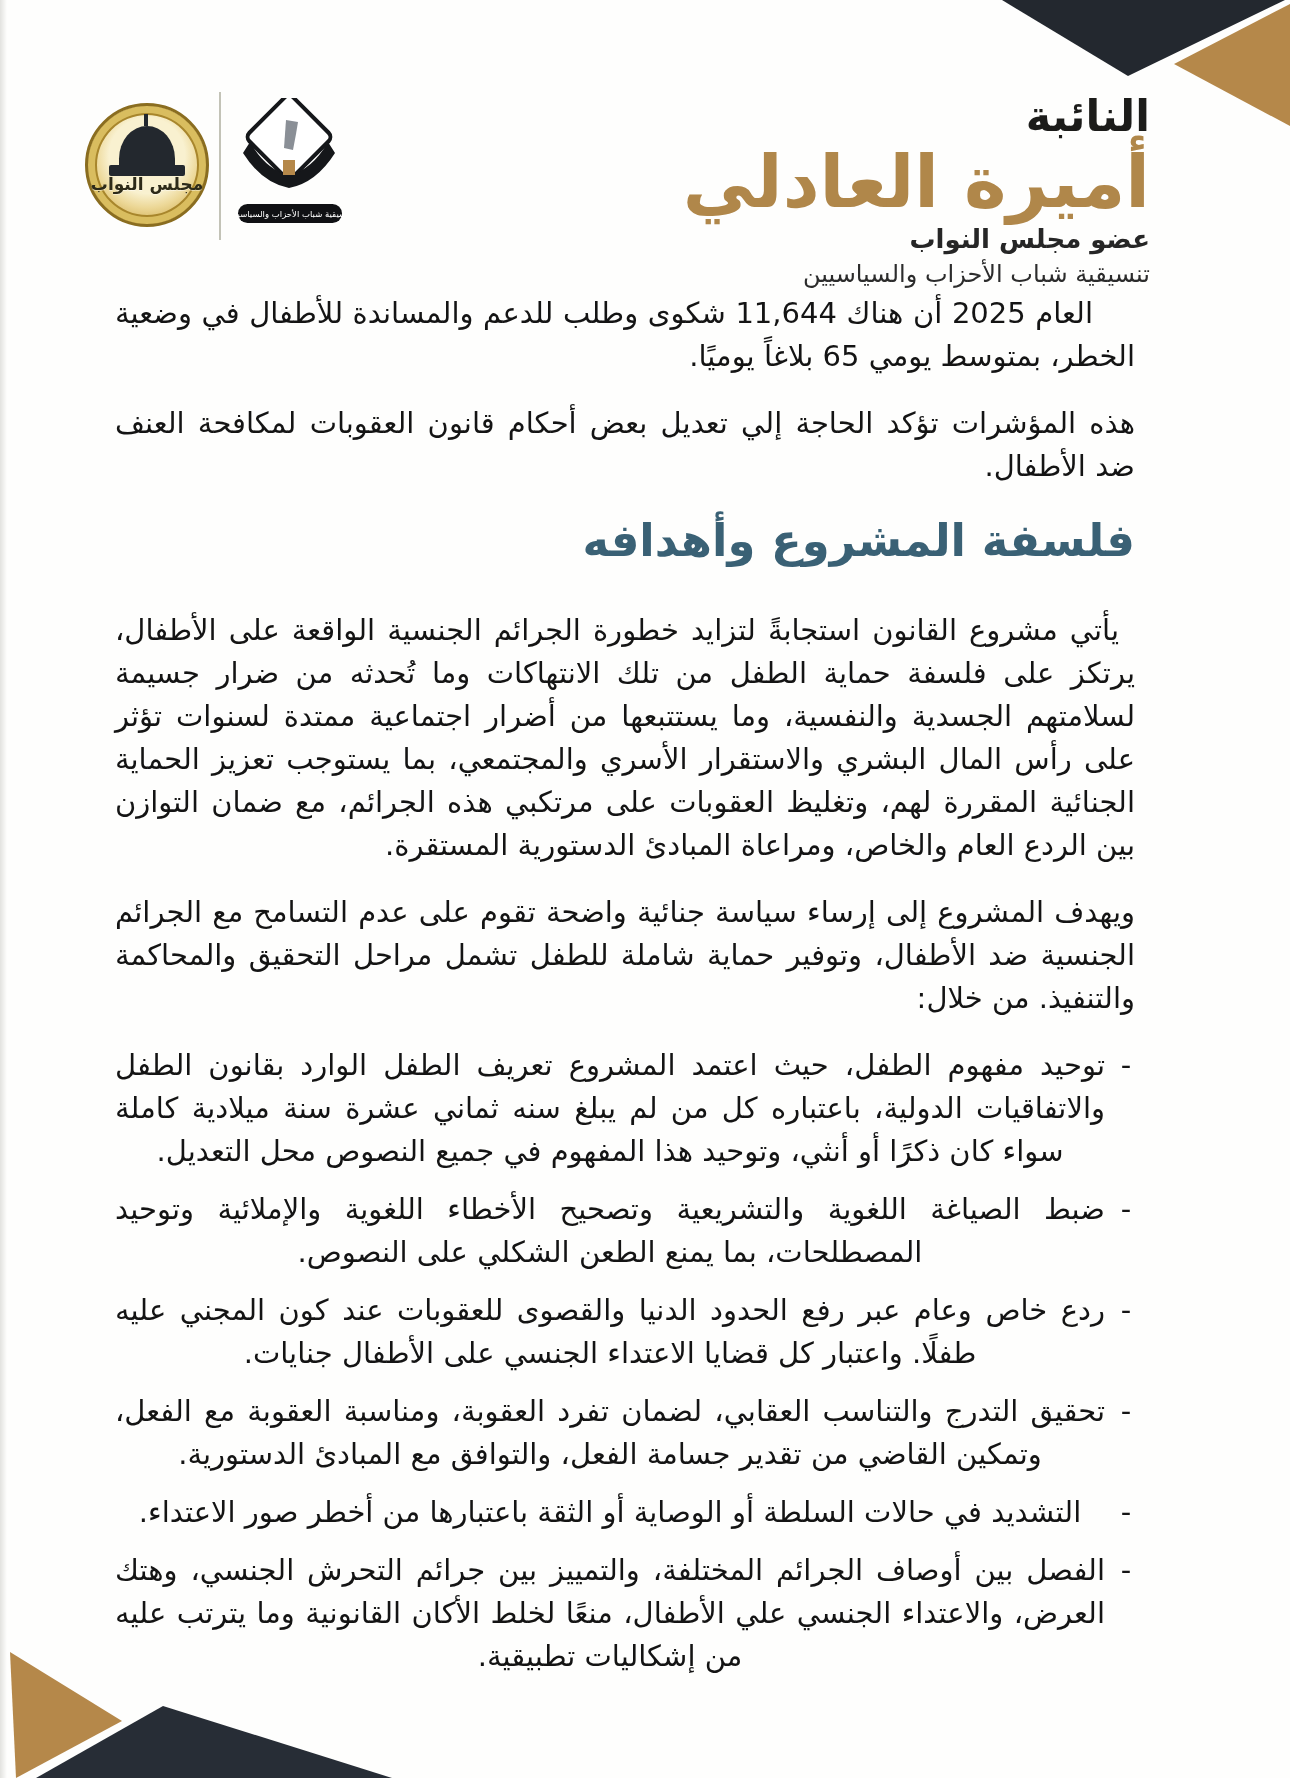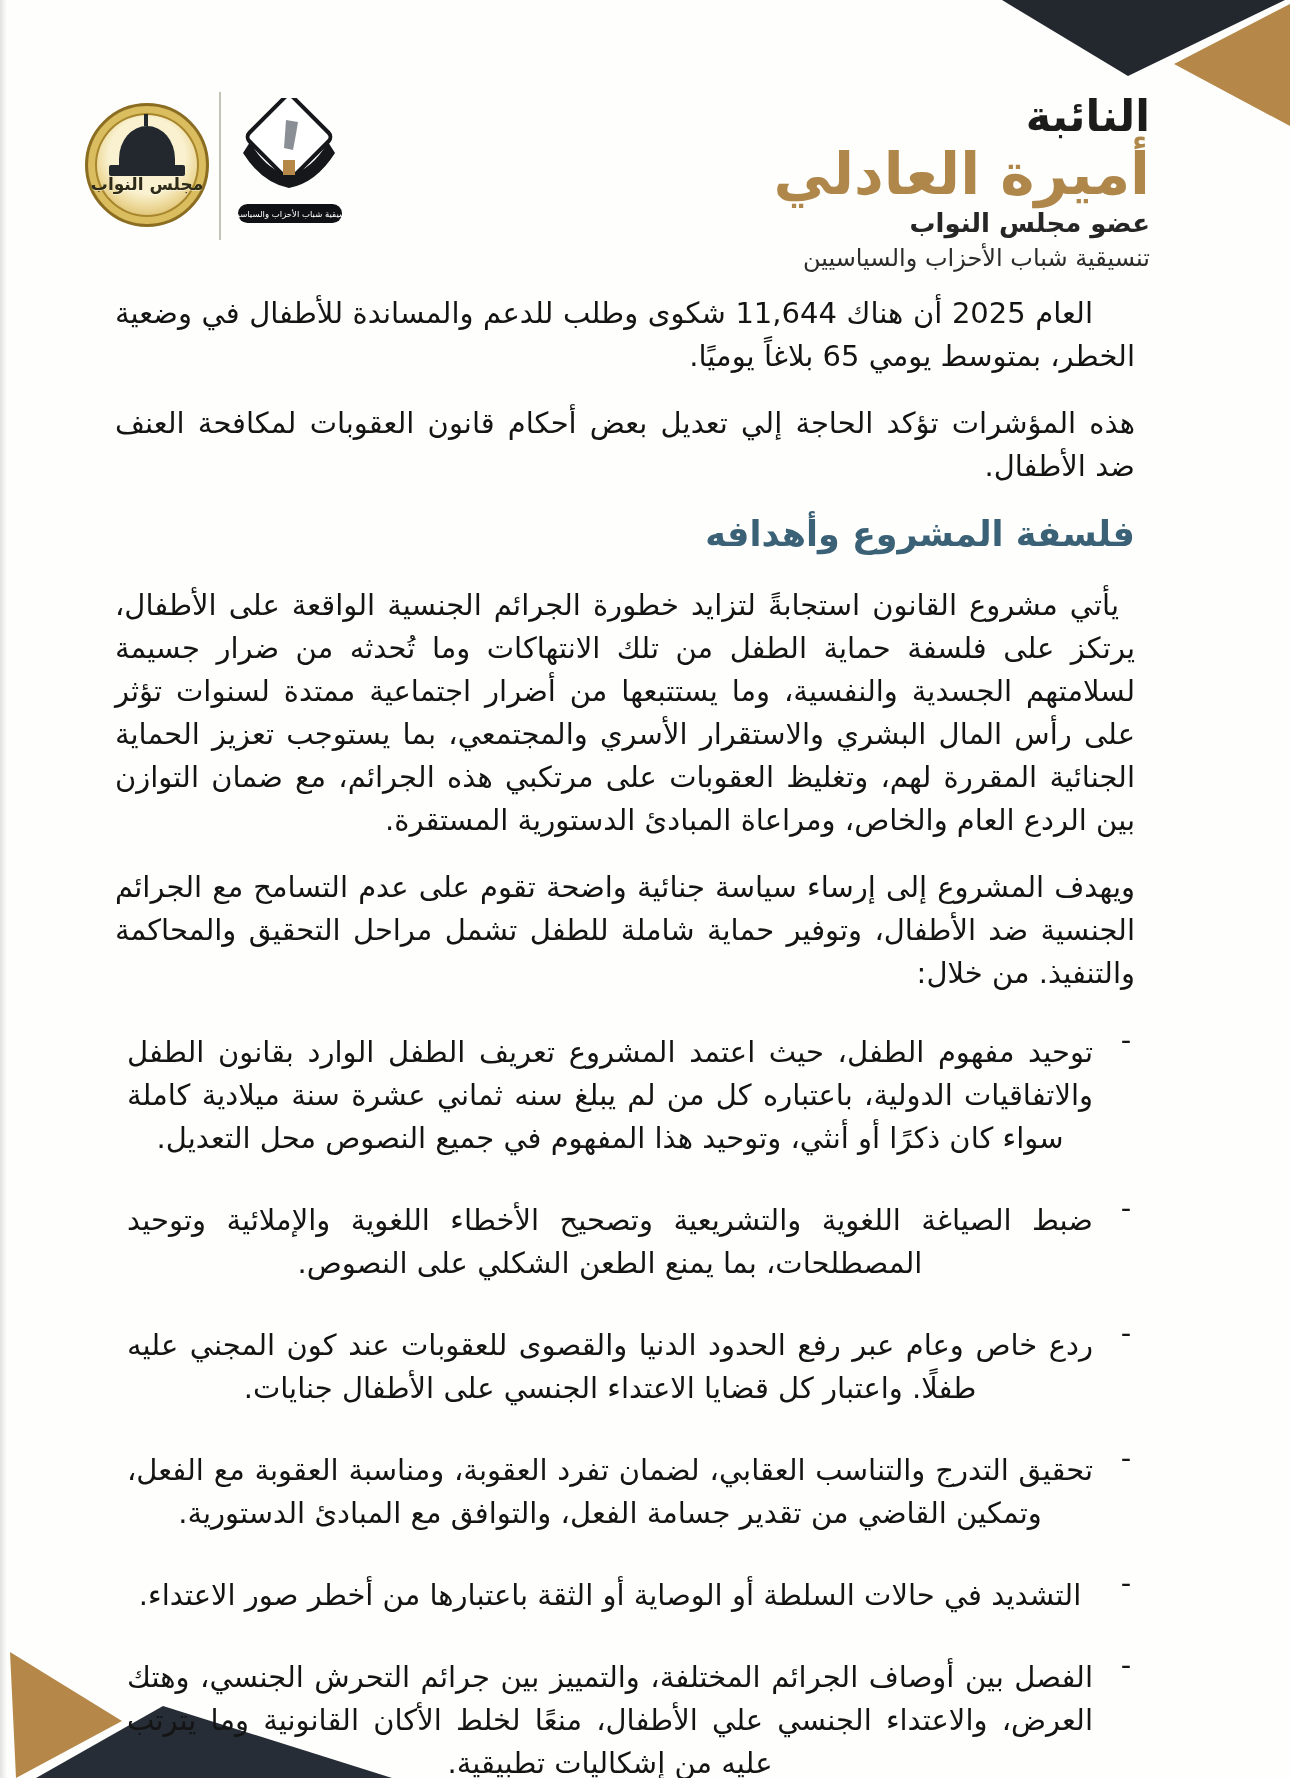--- a/index.html
+++ b/index.html
@@ -33,40 +33,40 @@
   .m-text{
     position:absolute;left:0;right:0;top:58%;
     text-align:center;font-size:17px;font-weight:bold;color:#2d2a18;
     direction:rtl;text-shadow:0 1px 0 rgba(255,255,255,.45);
   }
   .logo-divider{position:absolute;left:219px;top:92px;width:2px;height:148px;background:#a3a392;opacity:.65;}
   .diamond-wrap{position:absolute;left:236px;top:98px;width:108px;height:134px;}
   
   .title-block{position:absolute;top:94px;right:140px;text-align:right;direction:rtl;}
   .role{font-size:43px;font-weight:800;color:#1c1c1a;line-height:1.05;}
-  .name{font-size:58px;font-weight:800;color:#b0874a;line-height:1.15;margin-top:2px;}
+  .name{font-size:72px;font-weight:800;color:#b0874a;line-height:1.15;margin-top:2px;}
   .sub1{font-size:26px;font-weight:600;color:#262626;margin-top:0;line-height:1.2;}
   .sub2{font-size:24px;font-weight:500;color:#2c2c2c;margin-top:5px;line-height:1.2;}
   
   .content{
     position:absolute;left:115px;top:292px;width:1020px;
     direction:rtl;text-align:justify;
     font-size:29px;line-height:43px;color:#141414;
   }
   .content p{margin:0 0 24px;text-align:justify;text-align-last:right;}
   .p-stats{text-indent:42px;}
   .p-philosophy{text-indent:16px;}
   .section-heading{
-    margin:4px 0 26px;font-size:35px;font-weight:800;color:#3a6175;
+    margin:4px 0 38px;font-size:45px;font-weight:800;color:#3a6175;
     text-align:right;line-height:1.3;
   }
   .bullets{margin-top:4px;}
   .bullet{display:flex;direction:rtl;gap:12px;margin-bottom:15px;}
   .dash{flex:0 0 18px;text-align:center;font-weight:500;}
-  .btxt{flex:1;margin:12px !important;text-align:justify;text-align-last:center !important;}
+  .btxt{flex:1;margin:0 !important;text-align:justify;text-align-last:center !important;}
 </style>
 </head>
 <body>
 
 <div class="page">
 
   <div class="photo-edge"></div>
 
   <svg class="decor-svg" width="1290" height="1778" viewBox="0 0 1290 1778">
     <polygon points="1002,0 1285,0 1128,76" fill="#23282f"></polygon>

